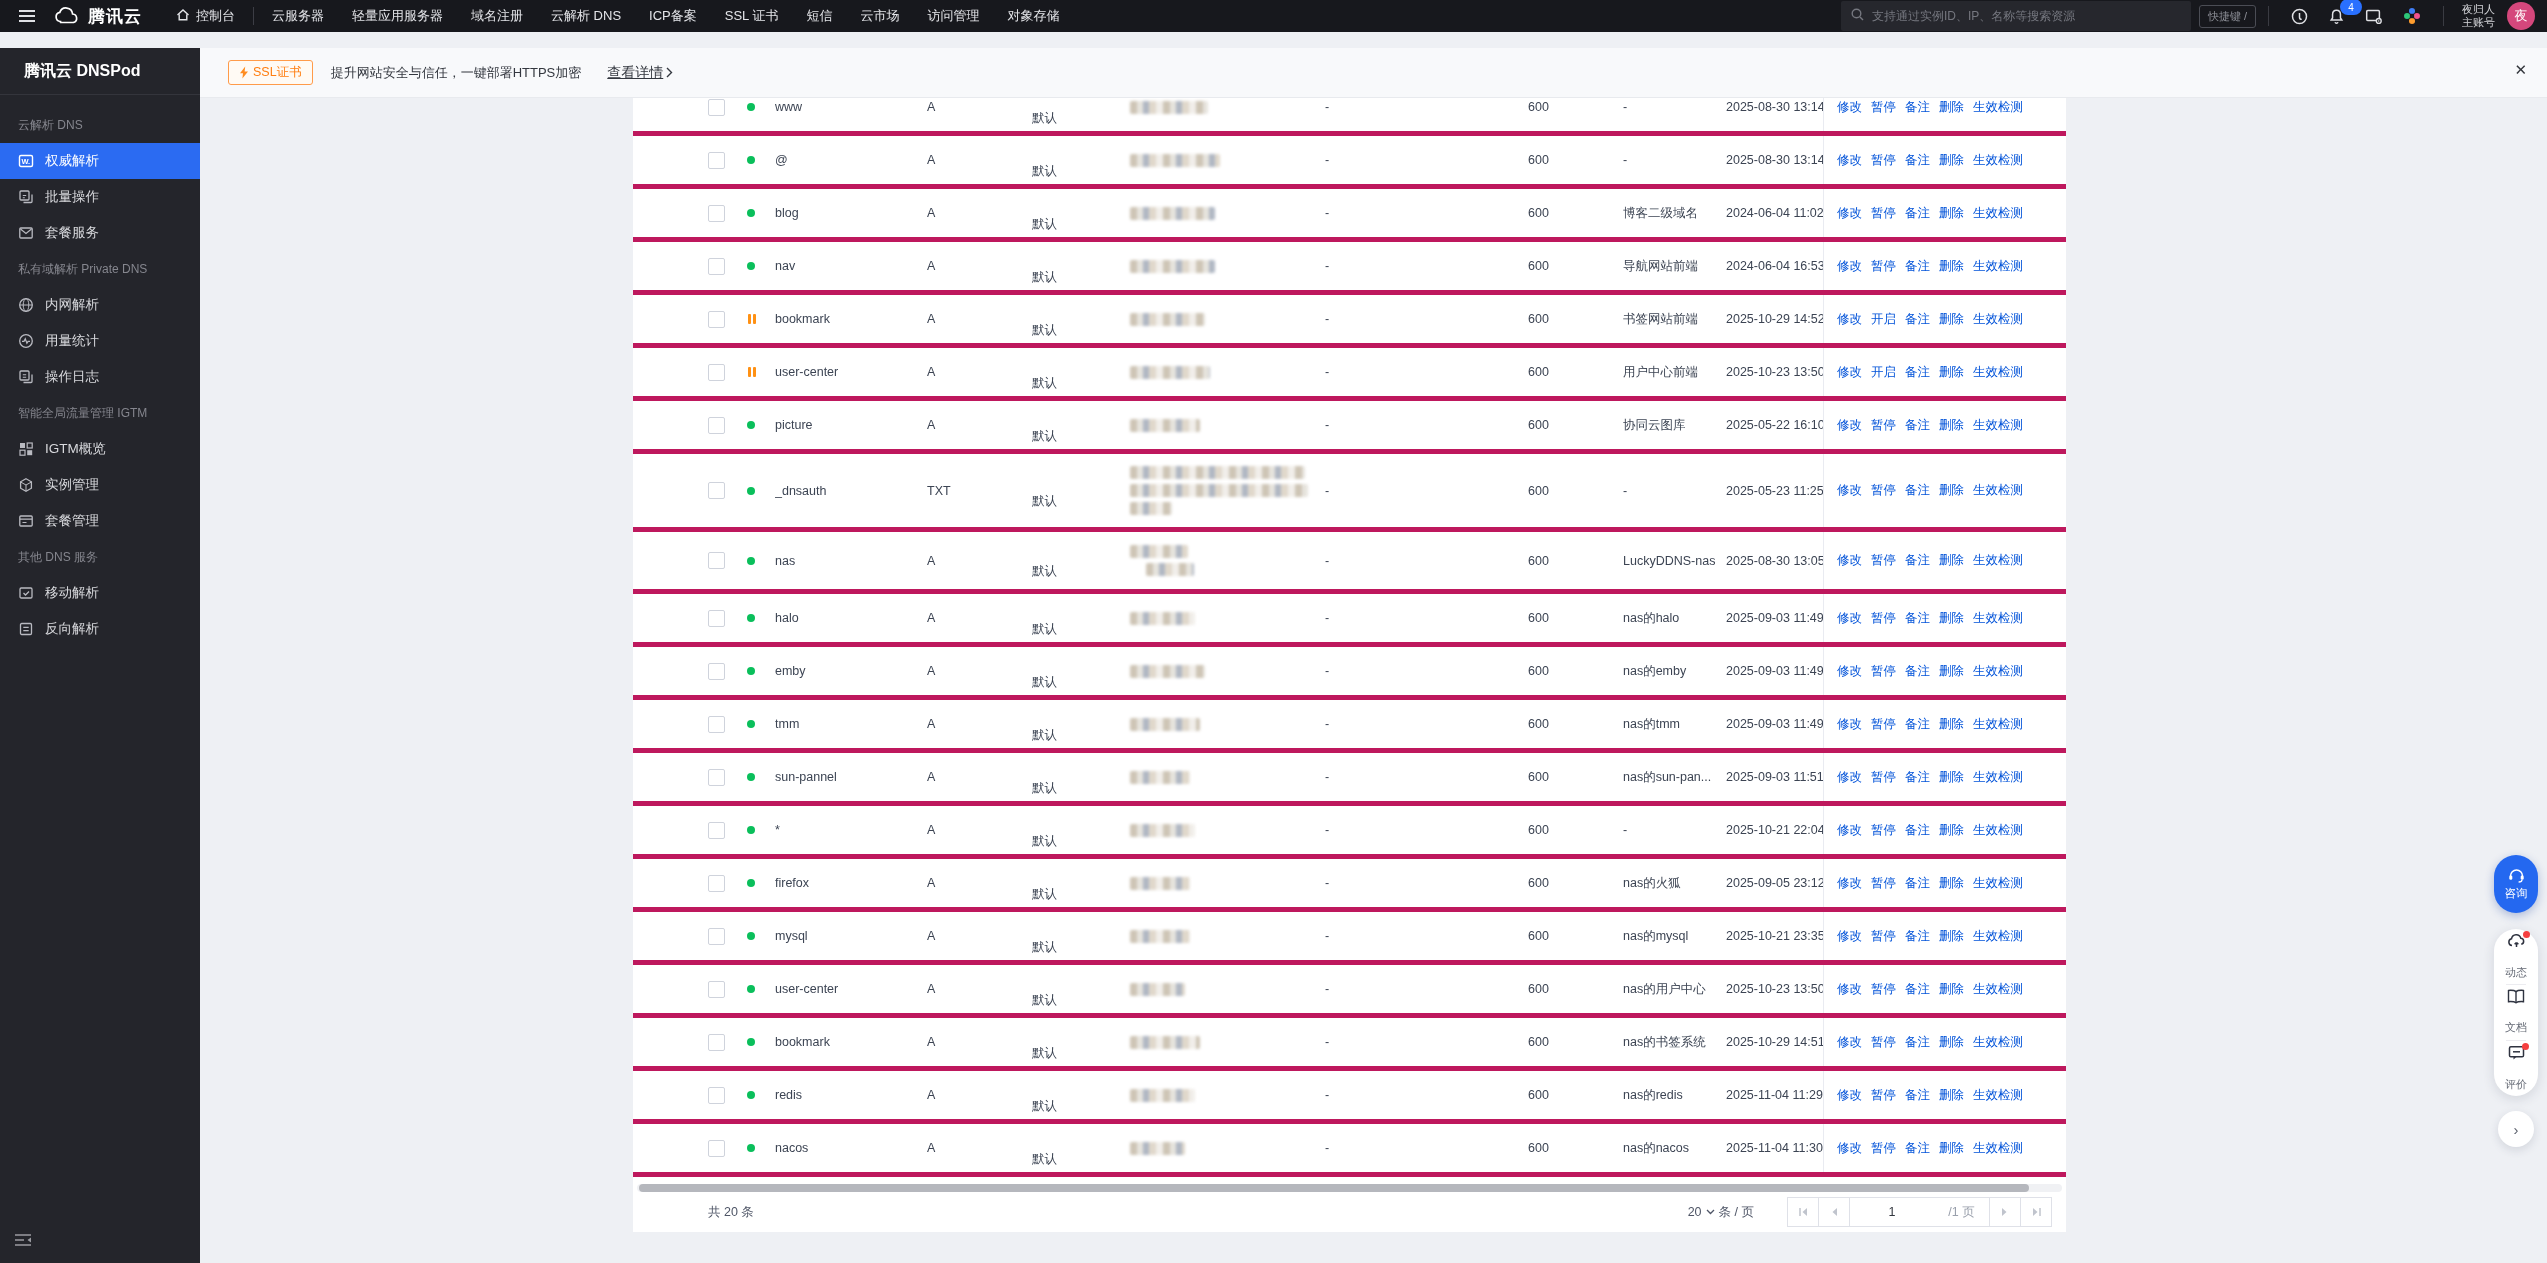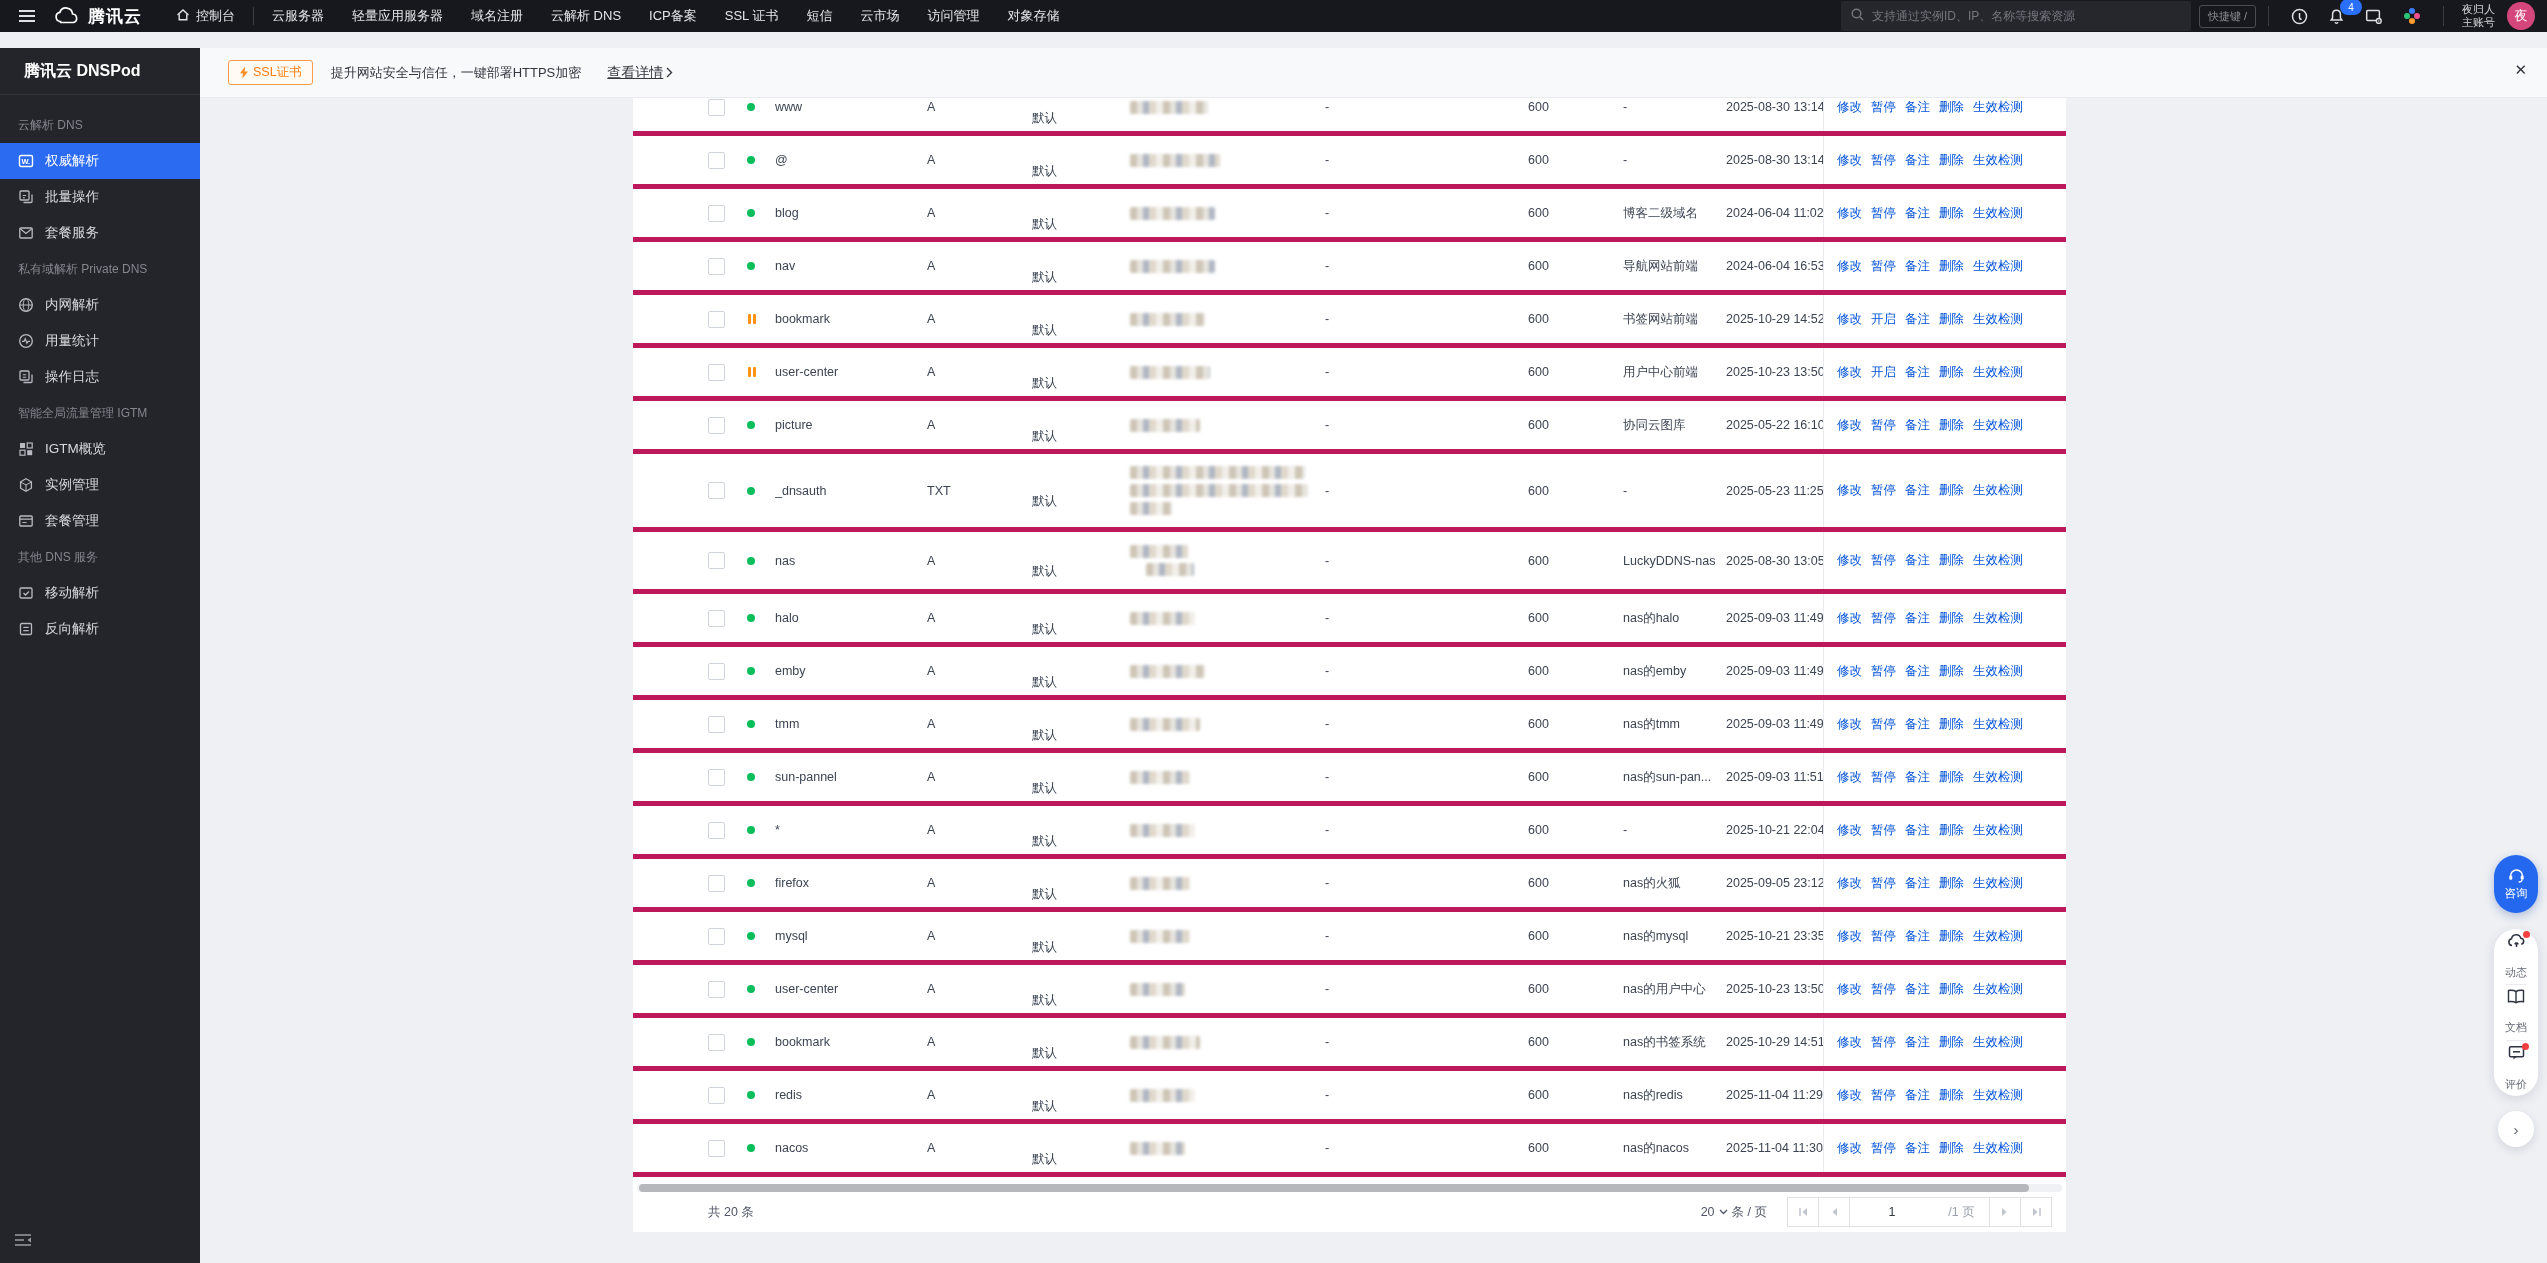--- a/index.html
+++ b/index.html
@@ -79,21 +79,21 @@
         filter:blur(1.4px);opacity:.9;}
   .mask+.mask{margin-top:5px;}
   .mask.indent{margin-left:16px;}
 
   
   .hbar{height:10px;position:relative;}
   .hbar .track{position:absolute;left:4px;right:4px;top:1px;height:8px;border-radius:4px;background:#f0f1f4;}
   .hbar .thumb{position:absolute;left:6px;width:1390px;top:1px;height:8px;border-radius:4px;background:#b5b7bd;cursor:pointer;}
   .pager{height:38px;display:flex;align-items:center;justify-content:space-between;
          padding:0 14px 0 75px;font-size:12.5px;color:#4e5566;}
-  .pager-right{display:flex;align-items:center;gap:6px;}
+  .pager-right{display:flex;align-items:center;gap:19px;}
   .psize{display:flex;align-items:center;gap:4px;cursor:pointer;}
   .pgroup{display:flex;align-items:center;margin-left:14px;}
   .pg-btn,.pg-num,.pg-total{height:30px;box-sizing:border-box;border:1px solid #dfe1e8;background:#fff;
         display:flex;align-items:center;justify-content:center;margin-left:-1px;}
   .pg-btn{width:32px;cursor:pointer;}
   .pg-num{width:86px;color:#33373f;}
   .pg-total{width:56px;color:#9aa0ac;border-left:none;}
   .pg-btn:first-child{margin-left:0;}
 
   

